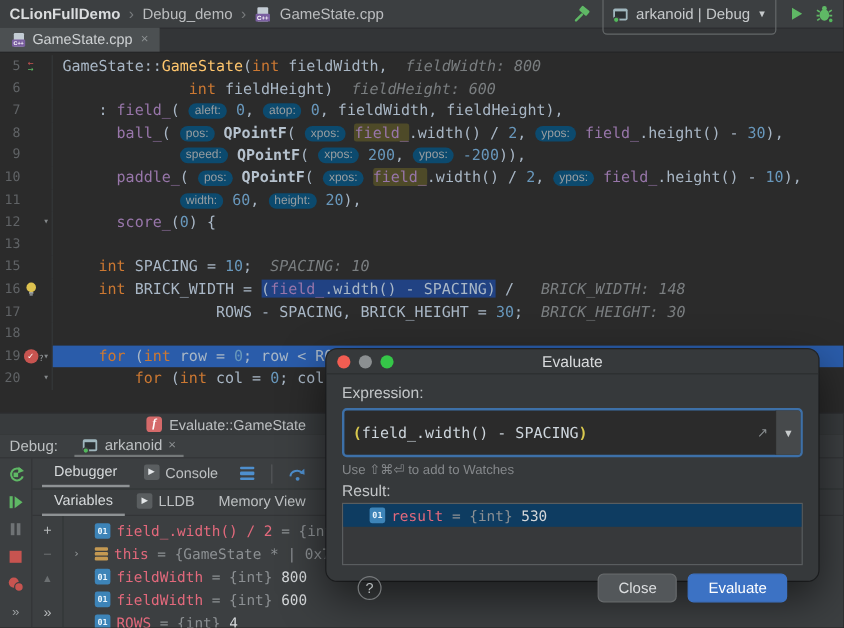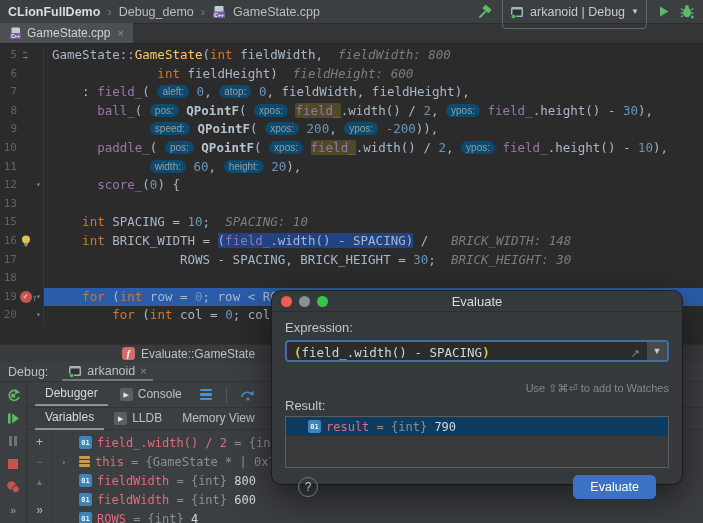--- a/index.html
+++ b/index.html
@@ -70,21 +70,21 @@
   .stripe .sicon { height:14px; display:flex; align-items:center; justify-content:center; }
   .pause { display:flex; gap:2px; } .pause i{ width:3px; height:10px; background:#6f7375; }
   .stopsq { width:10px; height:10px; background:#c75450; }
   .chev { color:#9da1a3; font-size:11px; }
   .dmain { flex:1; display:flex; flex-direction:column; }
   .rowA { height:26px; display:flex; align-items:center; gap:2px; padding-left:8px;
     border-bottom:1px solid #333537; }
   .rowB { height:22px; display:flex; align-items:center; padding-left:8px;
     border-bottom:1px solid #333537; }
   .dtab { padding:3px 10px 4px; color:#bdc0c2; font-size:12px; display:flex;
-    align-items:center; gap:5px; }
+    gap:5px; }
   .dtab.sel { border-bottom:2px solid #8e9294; color:#d7dadc; }
   .consbox { width:13px; height:13px; background:#5a5e60; border-radius:2px; color:#e4e7e9;
     font-size:7px; text-align:center; line-height:13px; }
   .vsep { width:1px; height:16px; background:#55585a; margin:0 6px; }
   .execbars { display:flex; flex-direction:column; gap:2px; margin:0 6px; }
   .execbars i { width:12px; height:2.5px; background:#4e8fce; border-radius:1px; }
   .stepic { margin:0 5px; display:flex; align-items:center; }
   .dcontent { flex:1; display:flex; }
   .minibar { width:26px; border-right:1px solid #333537; display:flex;
     flex-direction:column; align-items:center; padding-top:6px; gap:8px; }
@@ -111,30 +111,30 @@
     font-size:12.5px; }
   .dlg-title { height:21px; display:flex; align-items:center; padding:0 9px;
     border-bottom:1px solid #2c2e30; position:relative; }
   .lights { display:flex; gap:7px; }
   .light { width:11px; height:11px; border-radius:50%; }
   .l-red{background:#f25d52} .l-gray{background:#8b8f91} .l-green{background:#35c648}
   .dlg-title .t { position:absolute; left:0; right:0; text-align:center; color:#d8dadc;
     font-size:13px; }
   .dlg-body { padding:5px 13px 0; }
   .lbl { font-size:13px; color:#c3c6c8; margin-top:3px; }
-  .combo { margin-top:5px; height:22px; background:#2b2b2b; border:2px solid #3d70a8;
-    border-radius:4px; display:flex; align-items:flex-end; }
+  .combo { margin-top:5px; height:41px; background:#2b2b2b; border:2px solid #3d70a8;
+    border-radius:4px; display:flex; align-items:center; }
   .combo .expr { flex:1; padding-left:7px; font-family:"DejaVu Sans Mono", monospace;
     font-size:12.5px; color:#ced6dd; white-space:pre; }
   .combo .expr .paren { color:#d9c94e; font-weight:bold; }
   .combo .expand { color:#8a8f91; font-size:11px; padding:0 6px; }
   .combo .ddbtn { width:21px; align-self:stretch; background:#46494b;
     border-left:1px solid #2b2b2b; border-radius:0 2px 2px 0; display:flex;
     align-items:center; justify-content:center; color:#c8cccd; font-size:9px; }
-  .watchhint { text-align:right; font-size:11px; color:#85888b; margin-top:20px; }
+  .watchhint { text-align:left; font-size:11px; color:#85888b; margin-top:4px; }
   .resultlist { margin-top:3px; height:52px; background:#37393b;
     border:1px solid #595d5f; }
   .rrow { height:19px; background:#0e3c61; display:flex; align-items:center; gap:5px;
     padding-left:22px; font-family:"DejaVu Sans Mono", monospace; font-size:12px; }
   .dlg-foot { display:flex; align-items:center; margin-top:7px; padding:0 13px; }
   .helpbtn { width:20px; height:20px; border:1px solid #76797b; border-radius:50%;
     color:#b9bdbf; font-size:12px; text-align:center; line-height:18px; }
   .footsp { flex:1; }
   .btn { height:24px; border-radius:5px; font-size:12.5px; padding:0 16px;
     display:inline-flex; align-items:center; }
@@ -486,24 +486,25 @@
         <span class="expand">↗</span>
         <span class="ddbtn">
             <span>▼</span>
           </span>
       </div>
       <div class="watchhint">Use ⇧⌘⏎ to add to Watches</div>
       <div class="lbl">Result:</div>
       <div class="resultlist">
         <div class="rrow">
           <span class="badge01">01</span>
-          <span><span class="vname">result</span><span class="vmeta"> = {int} </span><span class="vval">790</span></span>
+          <span><span class="vname">result</span><span class="vmeta"> = {int} </span><span class="vval">530</span></span>
         </div>
       </div>
       <div class="dlg-foot">
         <span class="helpbtn">?</span>
         <span class="footsp"></span>
+        <span class="btn btn-close">Close</span>
         <span class="btn btn-primary">Evaluate</span>
       </div>
     </div>
   </div>
 
 </div>
 
 </body></html>

